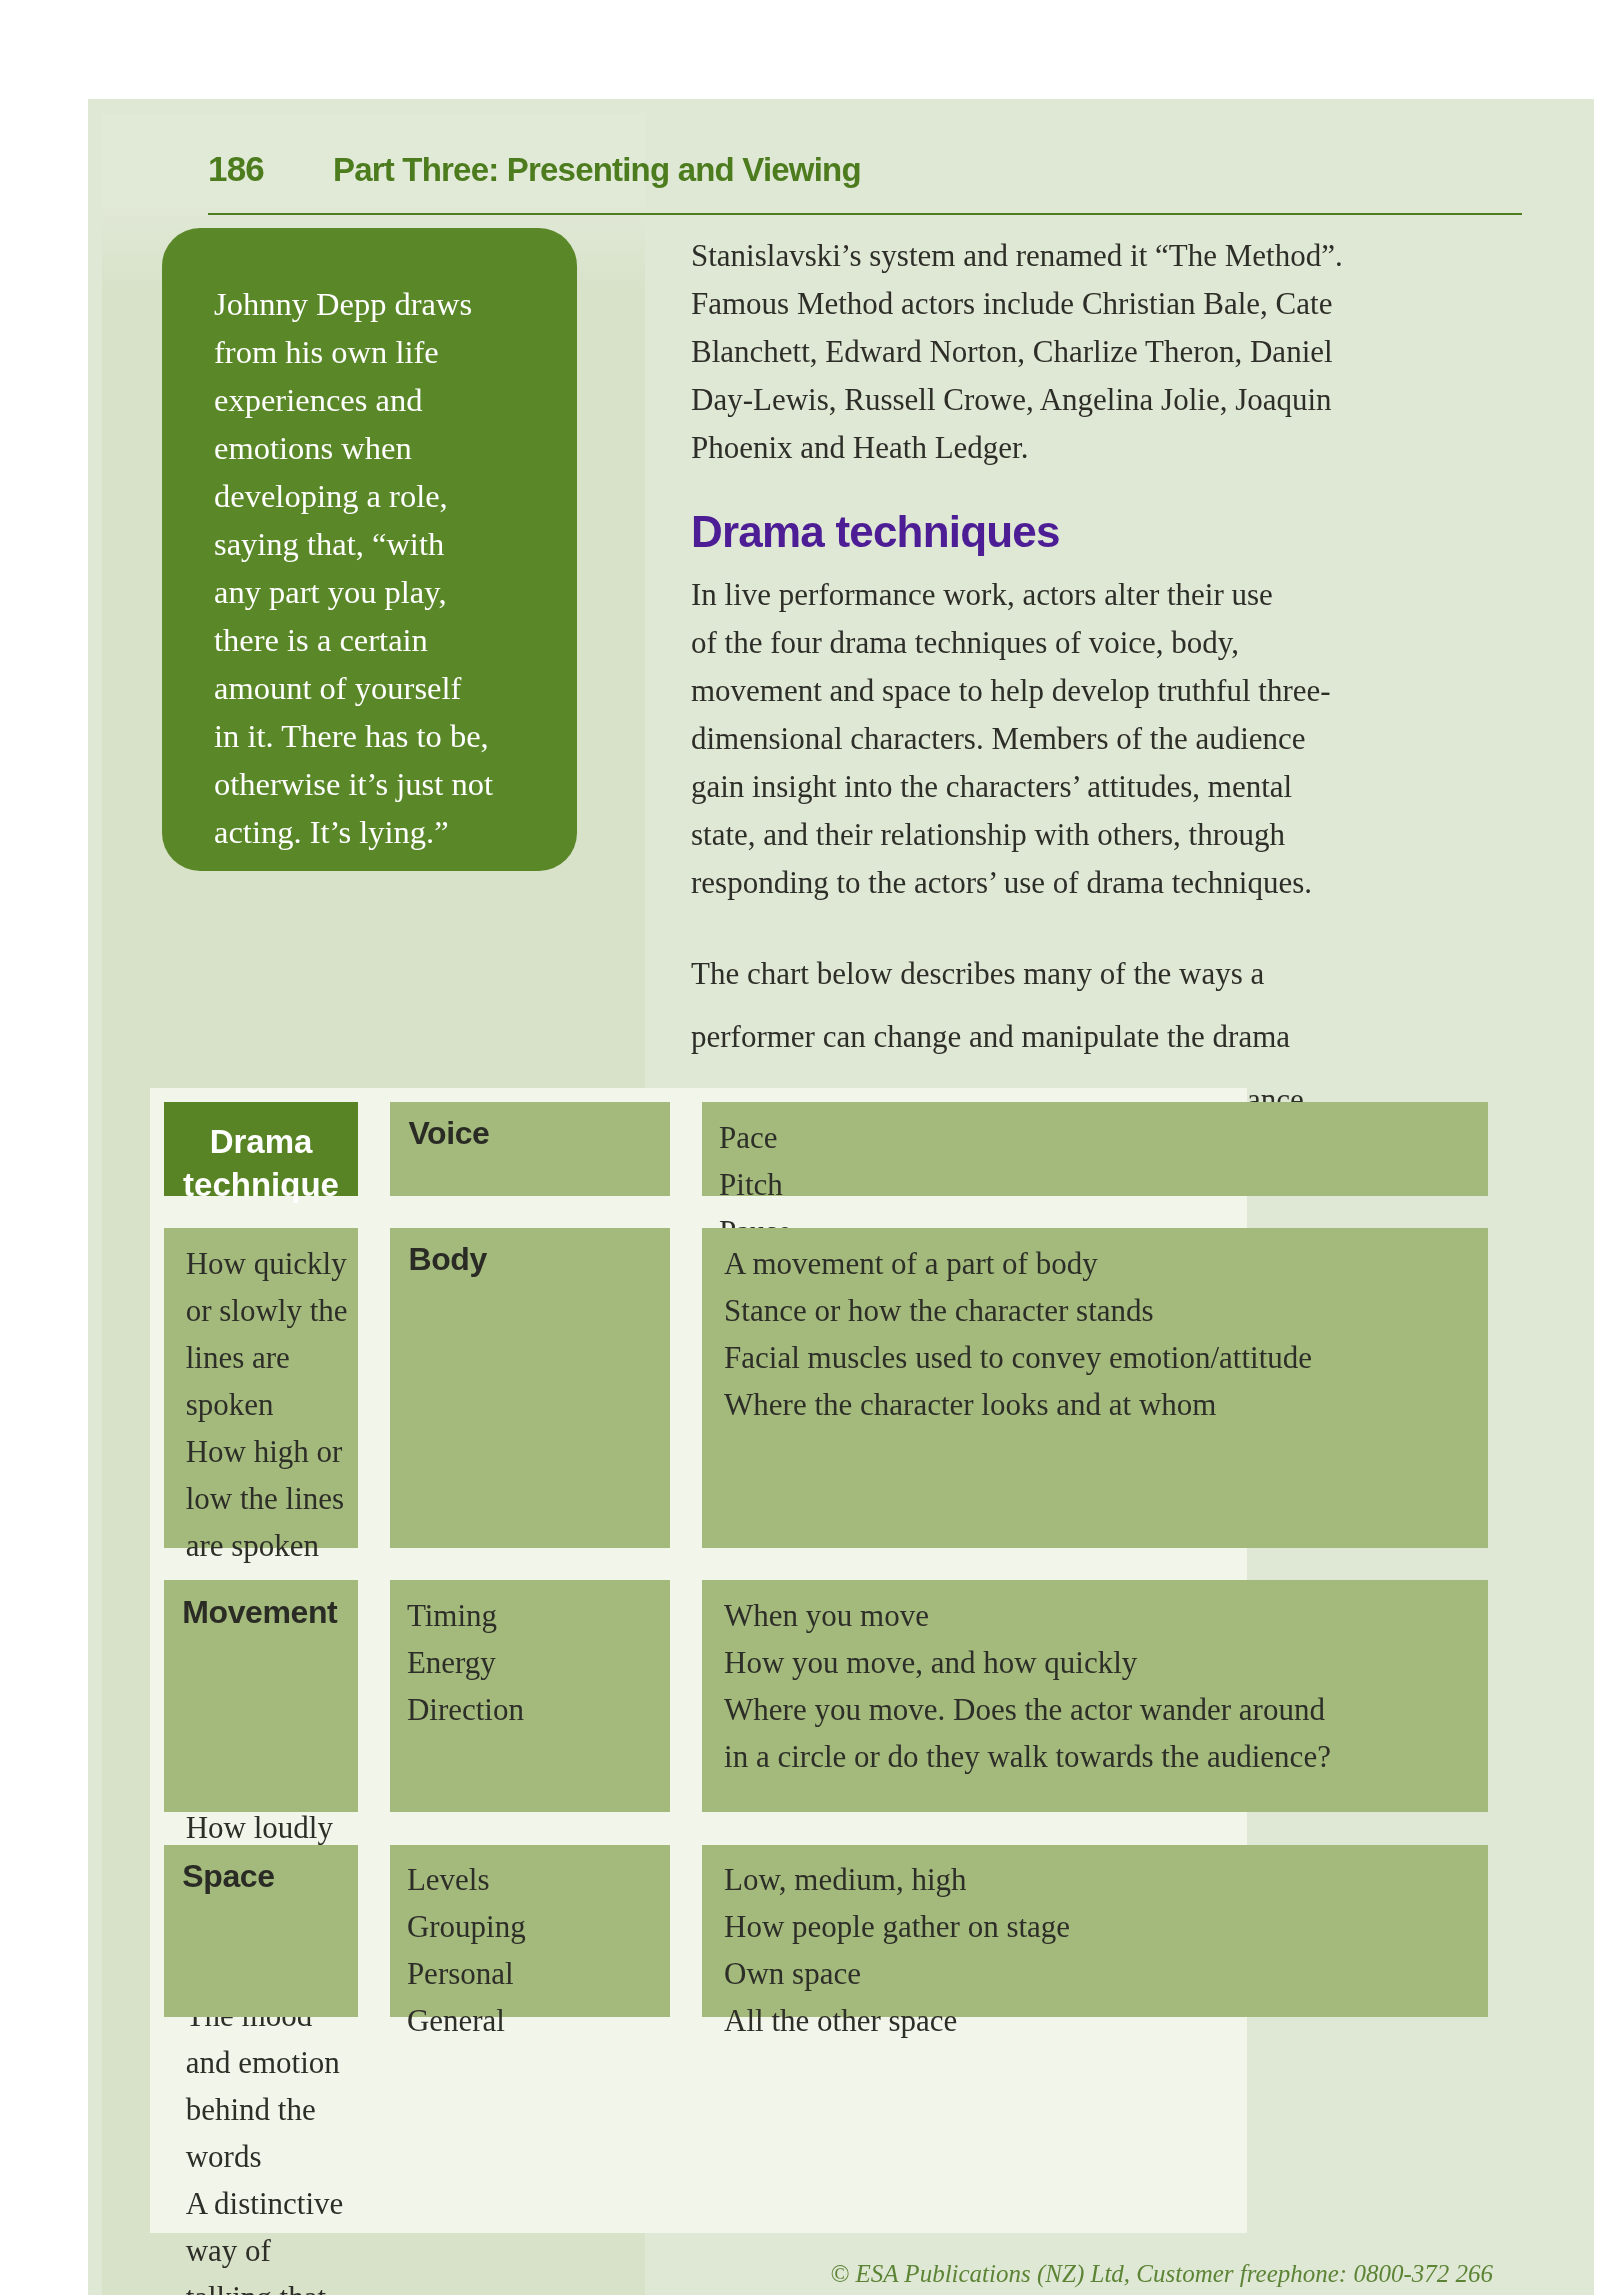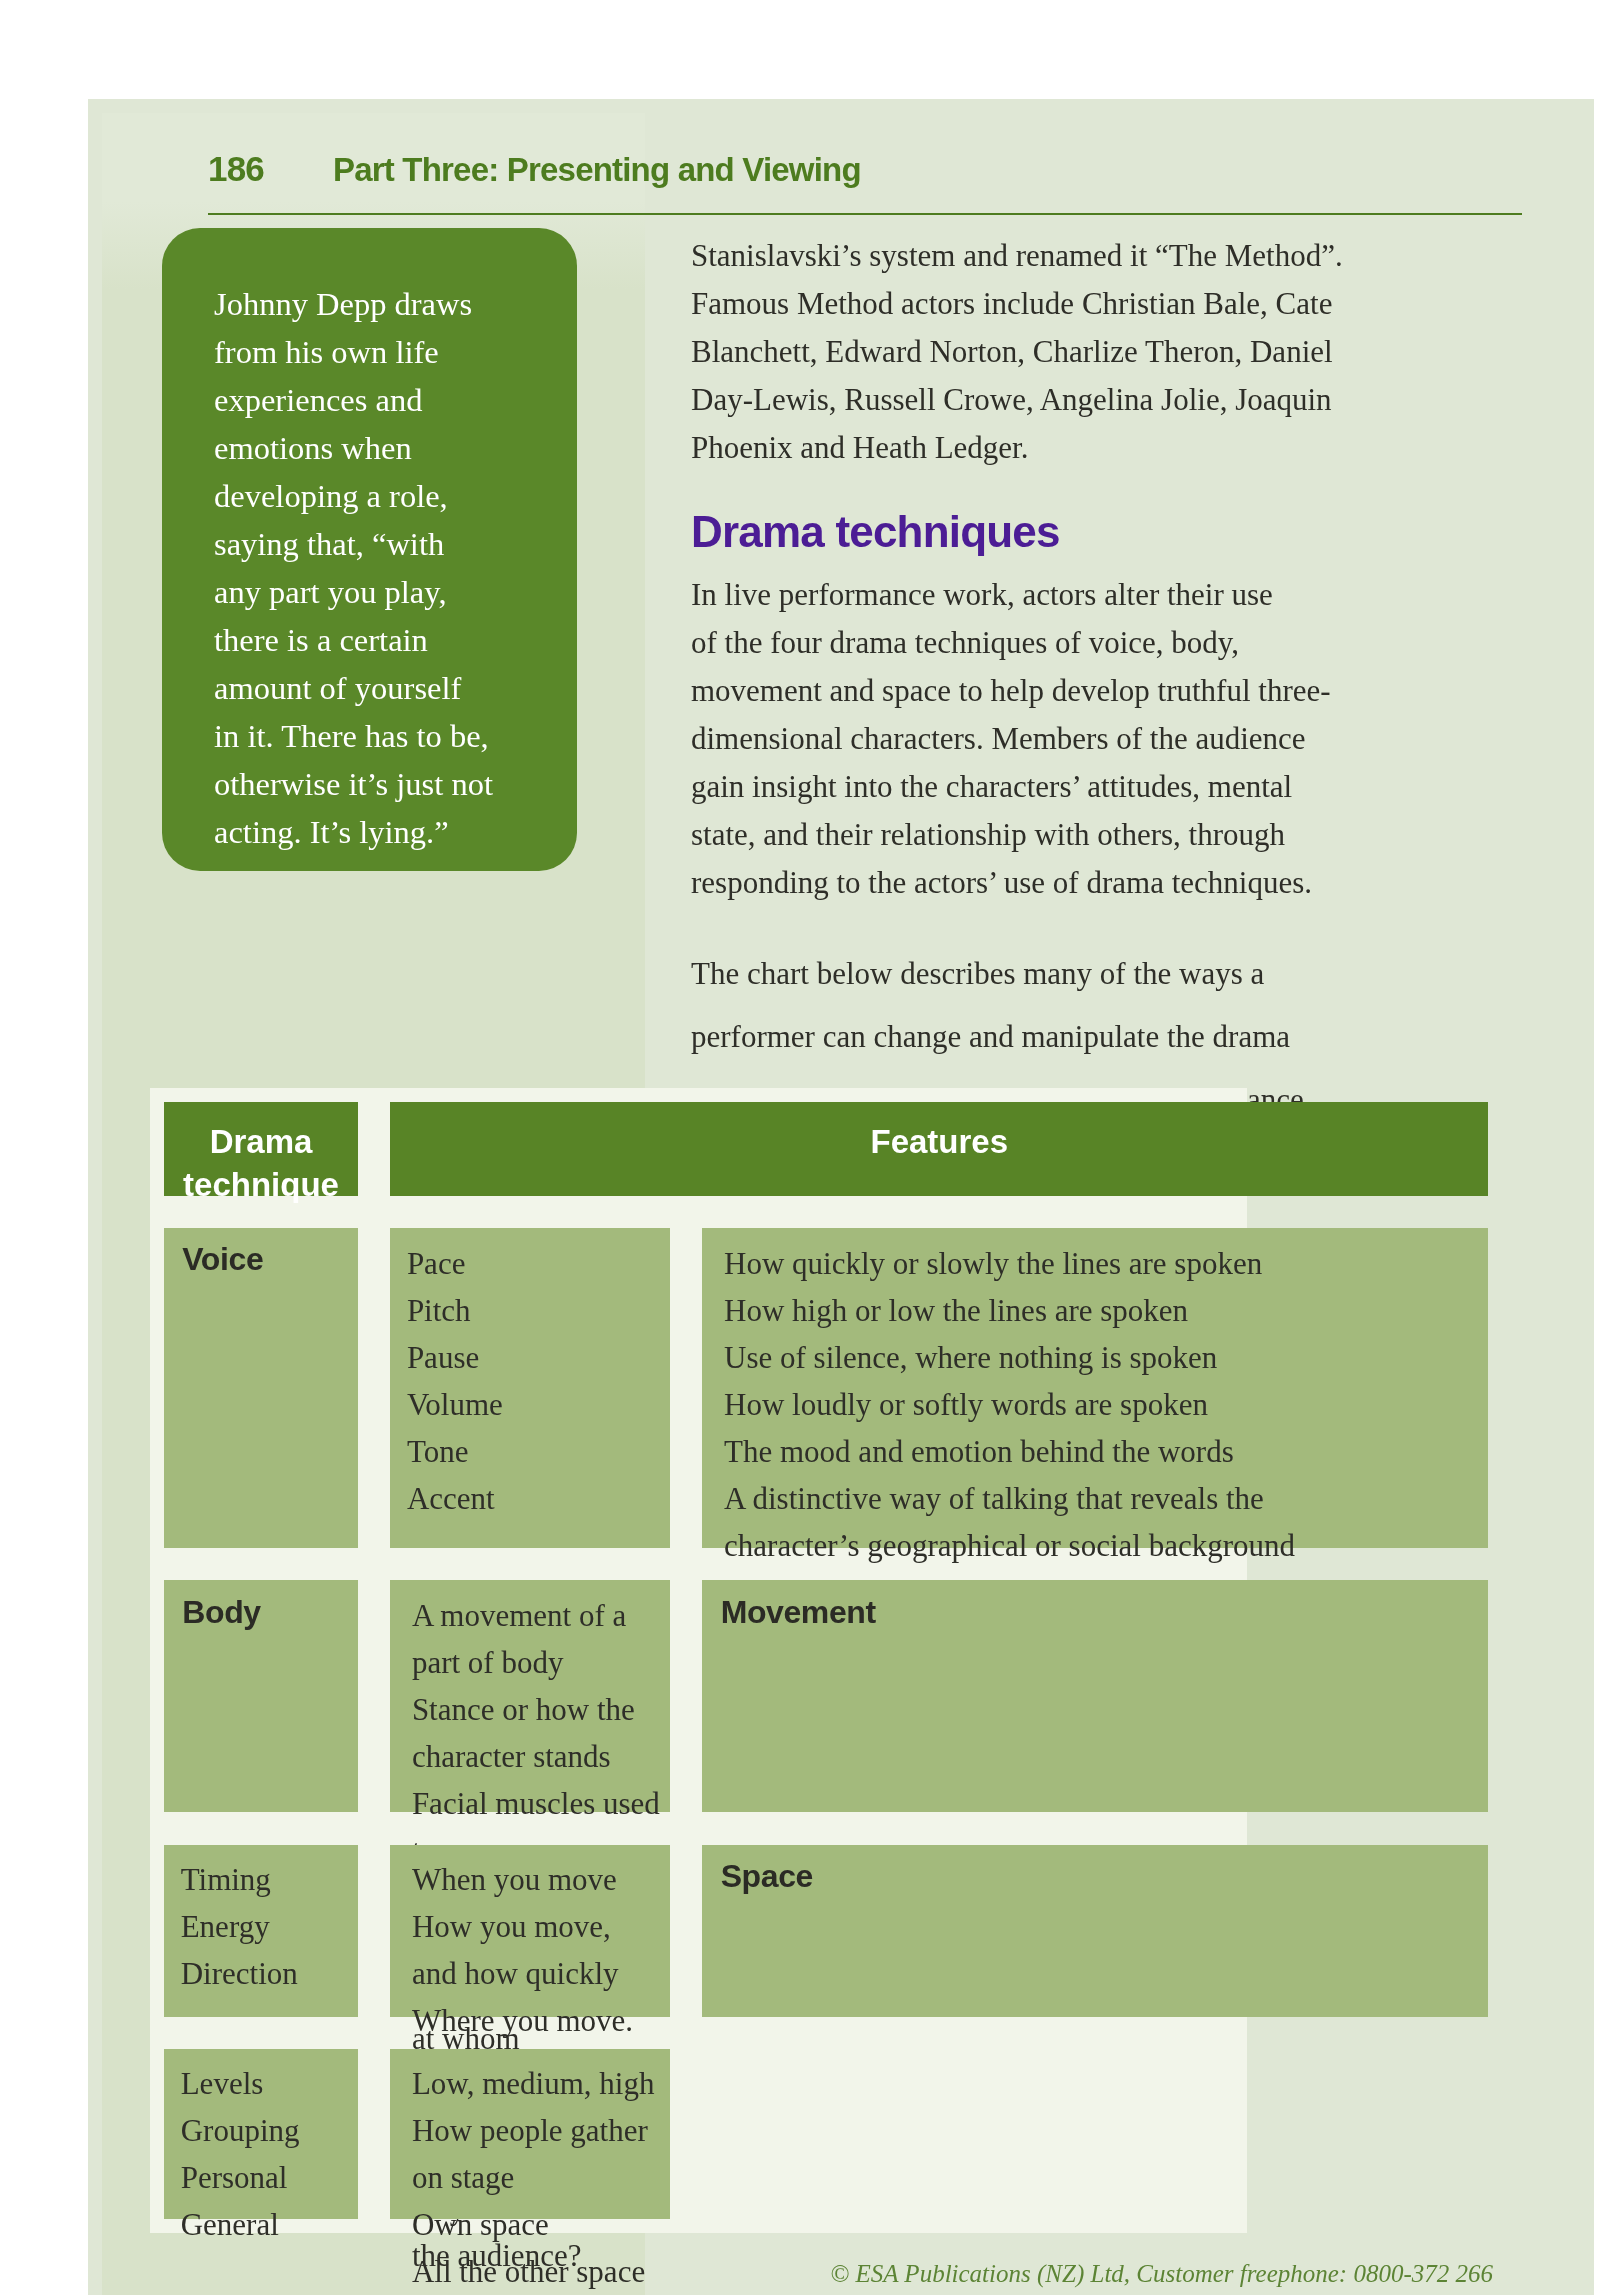--- a/index.html
+++ b/index.html
@@ -126,21 +126,20 @@
 gain insight into the characters’ attitudes, mental
 state, and their relationship with others, through
 responding to the actors’ use of drama techniques.</div>
     <div class="para-2 pre">The chart below describes many of the ways a
 performer can change and manipulate the drama
 techniques to help create a powerful performance.</div>
 
     <div class="drama-table">
       <div class="th pre">Drama
 technique</div>
-      <div class="th th-features">Features</div>
 
       <div class="cell cell-technique">Voice</div>
       <div class="cell cell-aspects pre">Pace
 Pitch
 Pause
 Volume
 Tone
 Accent</div>
       <div class="cell cell-desc pre">How quickly or slowly the lines are spoken
 How high or low the lines are spoken

